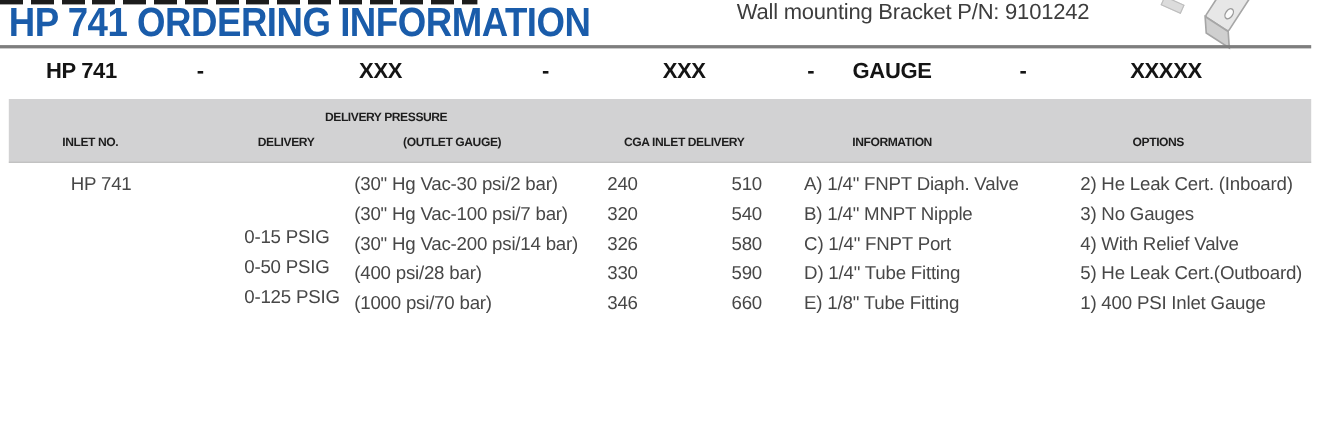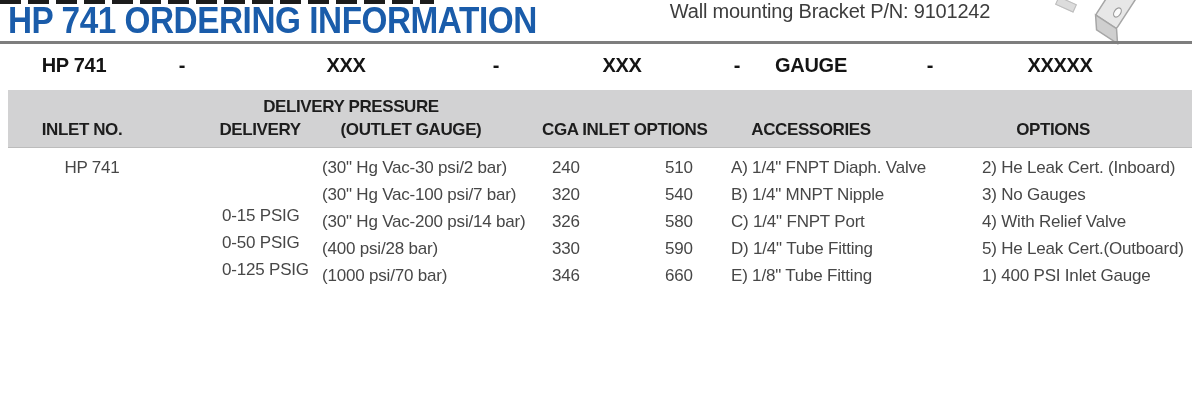--- a/index.html
+++ b/index.html
@@ -39,21 +39,21 @@
   }
   .cs0{left:14px}.cs1{left:122px}.cs2{left:286px}.cs3{left:436px}.cs4{left:562px}
   .cs5{left:677px}.cs6{left:751px}.cs7{left:870px}.cs8{left:1000px}
   
   .band{
     position:absolute;left:8px;top:90px;width:1184px;height:57px;
     background:#d2d2d3;border-bottom:1px solid #bcbcbc;
   }
   .h{
     position:absolute;height:22px;line-height:22px;text-align:center;
-    font-size:17px;font-weight:bold;color:#1d1d1d;letter-spacing:-0.4px;
+    font-size:11px;font-weight:bold;color:#1d1d1d;letter-spacing:-0.4px;
     white-space:nowrap;
   }
   .h-group{left:251px;top:96px;width:200px;}
   .h-model{left:22px;top:119px;width:120px;}
   .h-delivery{left:200px;top:119px;width:120px;}
   .h-gauge{left:331px;top:119px;width:160px;}
   .h-cga{left:542px;top:119px;width:160px;}
   .h-acc{left:731px;top:119px;width:160px;}
   .h-opt{left:973px;top:119px;width:160px;}
   
@@ -106,22 +106,22 @@
     <span class="code-seg cs6">GAUGE</span>
     <span class="code-seg cs7">-</span>
     <span class="code-seg cs8">XXXXX</span>
   </div>
 
   <div class="band"></div>
   <div class="h h-group">DELIVERY PRESSURE</div>
   <div class="h h-model">INLET NO.</div>
   <div class="h h-delivery">DELIVERY</div>
   <div class="h h-gauge">(OUTLET GAUGE)</div>
-  <div class="h h-cga">CGA INLET OPTIONS</div>
-  <div class="h h-acc">ACCESSORIES</div>
+  <div class="h h-cga">CGA INLET DELIVERY</div>
+  <div class="h h-acc">INFORMATION</div>
   <div class="h h-opt">OPTIONS</div>
 
   <div class="col c-model">HP 741</div>
   <div class="col c-delivery">0-15 PSIG
 0-50 PSIG
 0-125 PSIG
 0-250 PSIG
 0-500 PSIG</div>
   <div class="col c-gauge">(30" Hg Vac-30 psi/2 bar)
 (30" Hg Vac-100 psi/7 bar)

